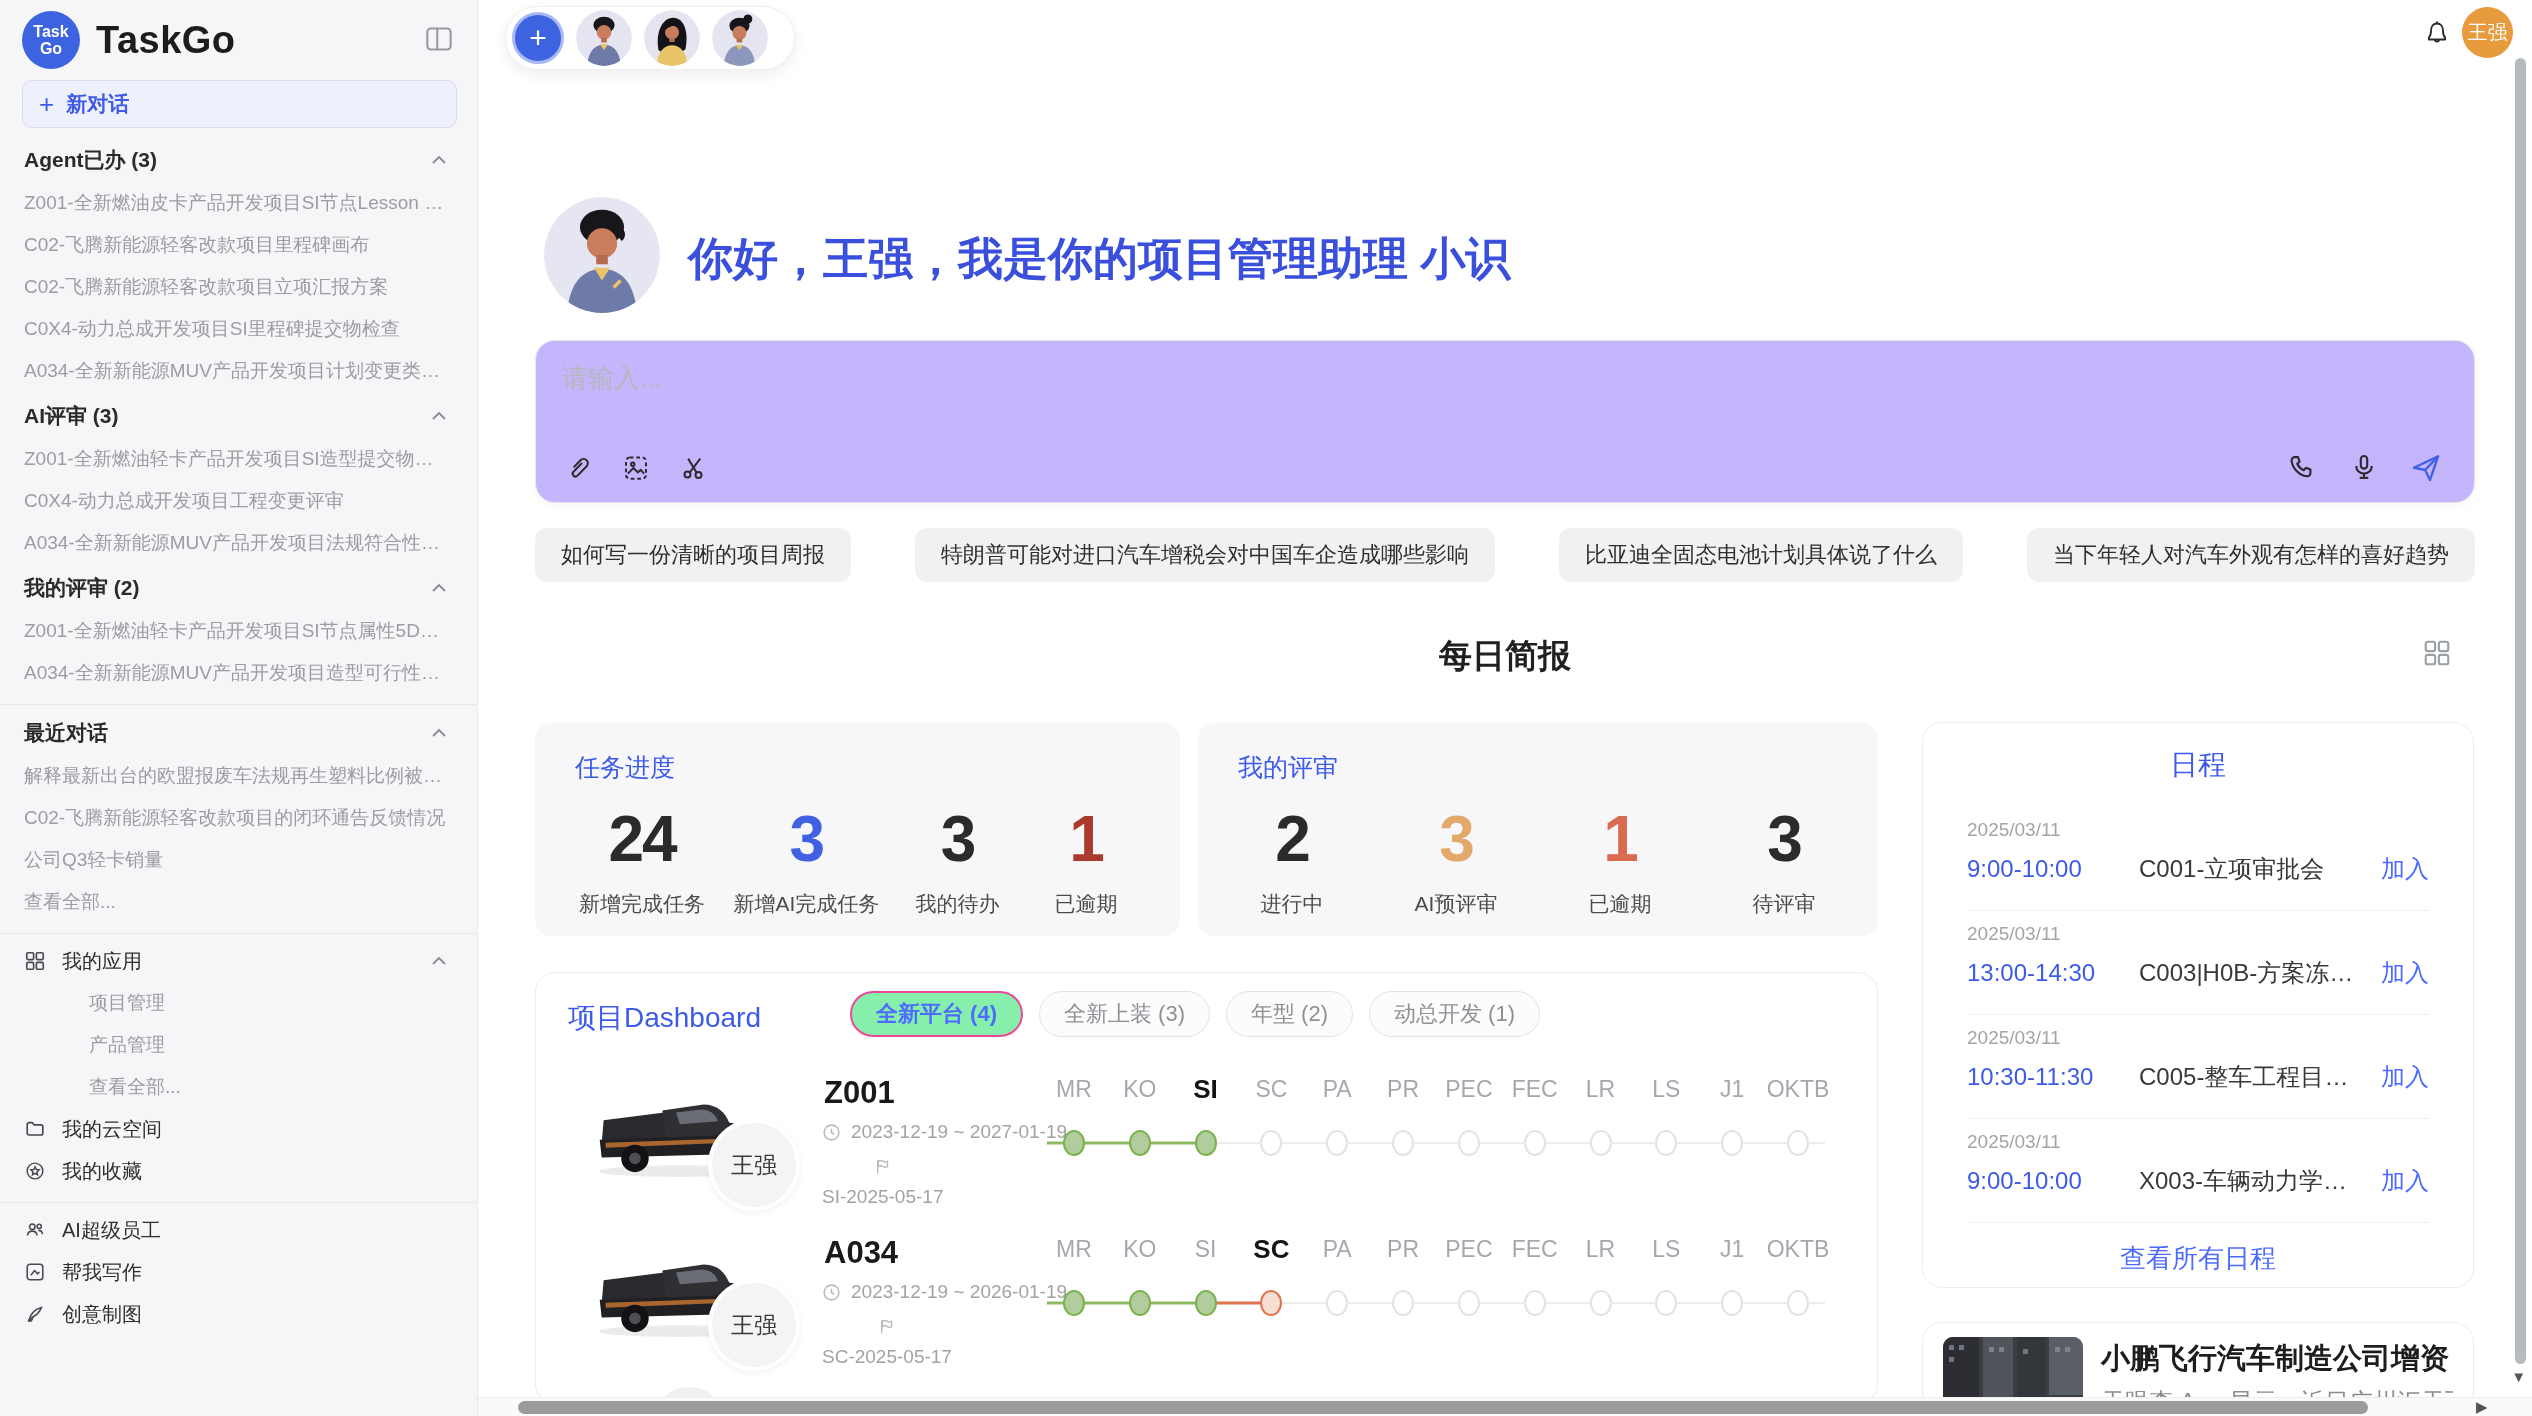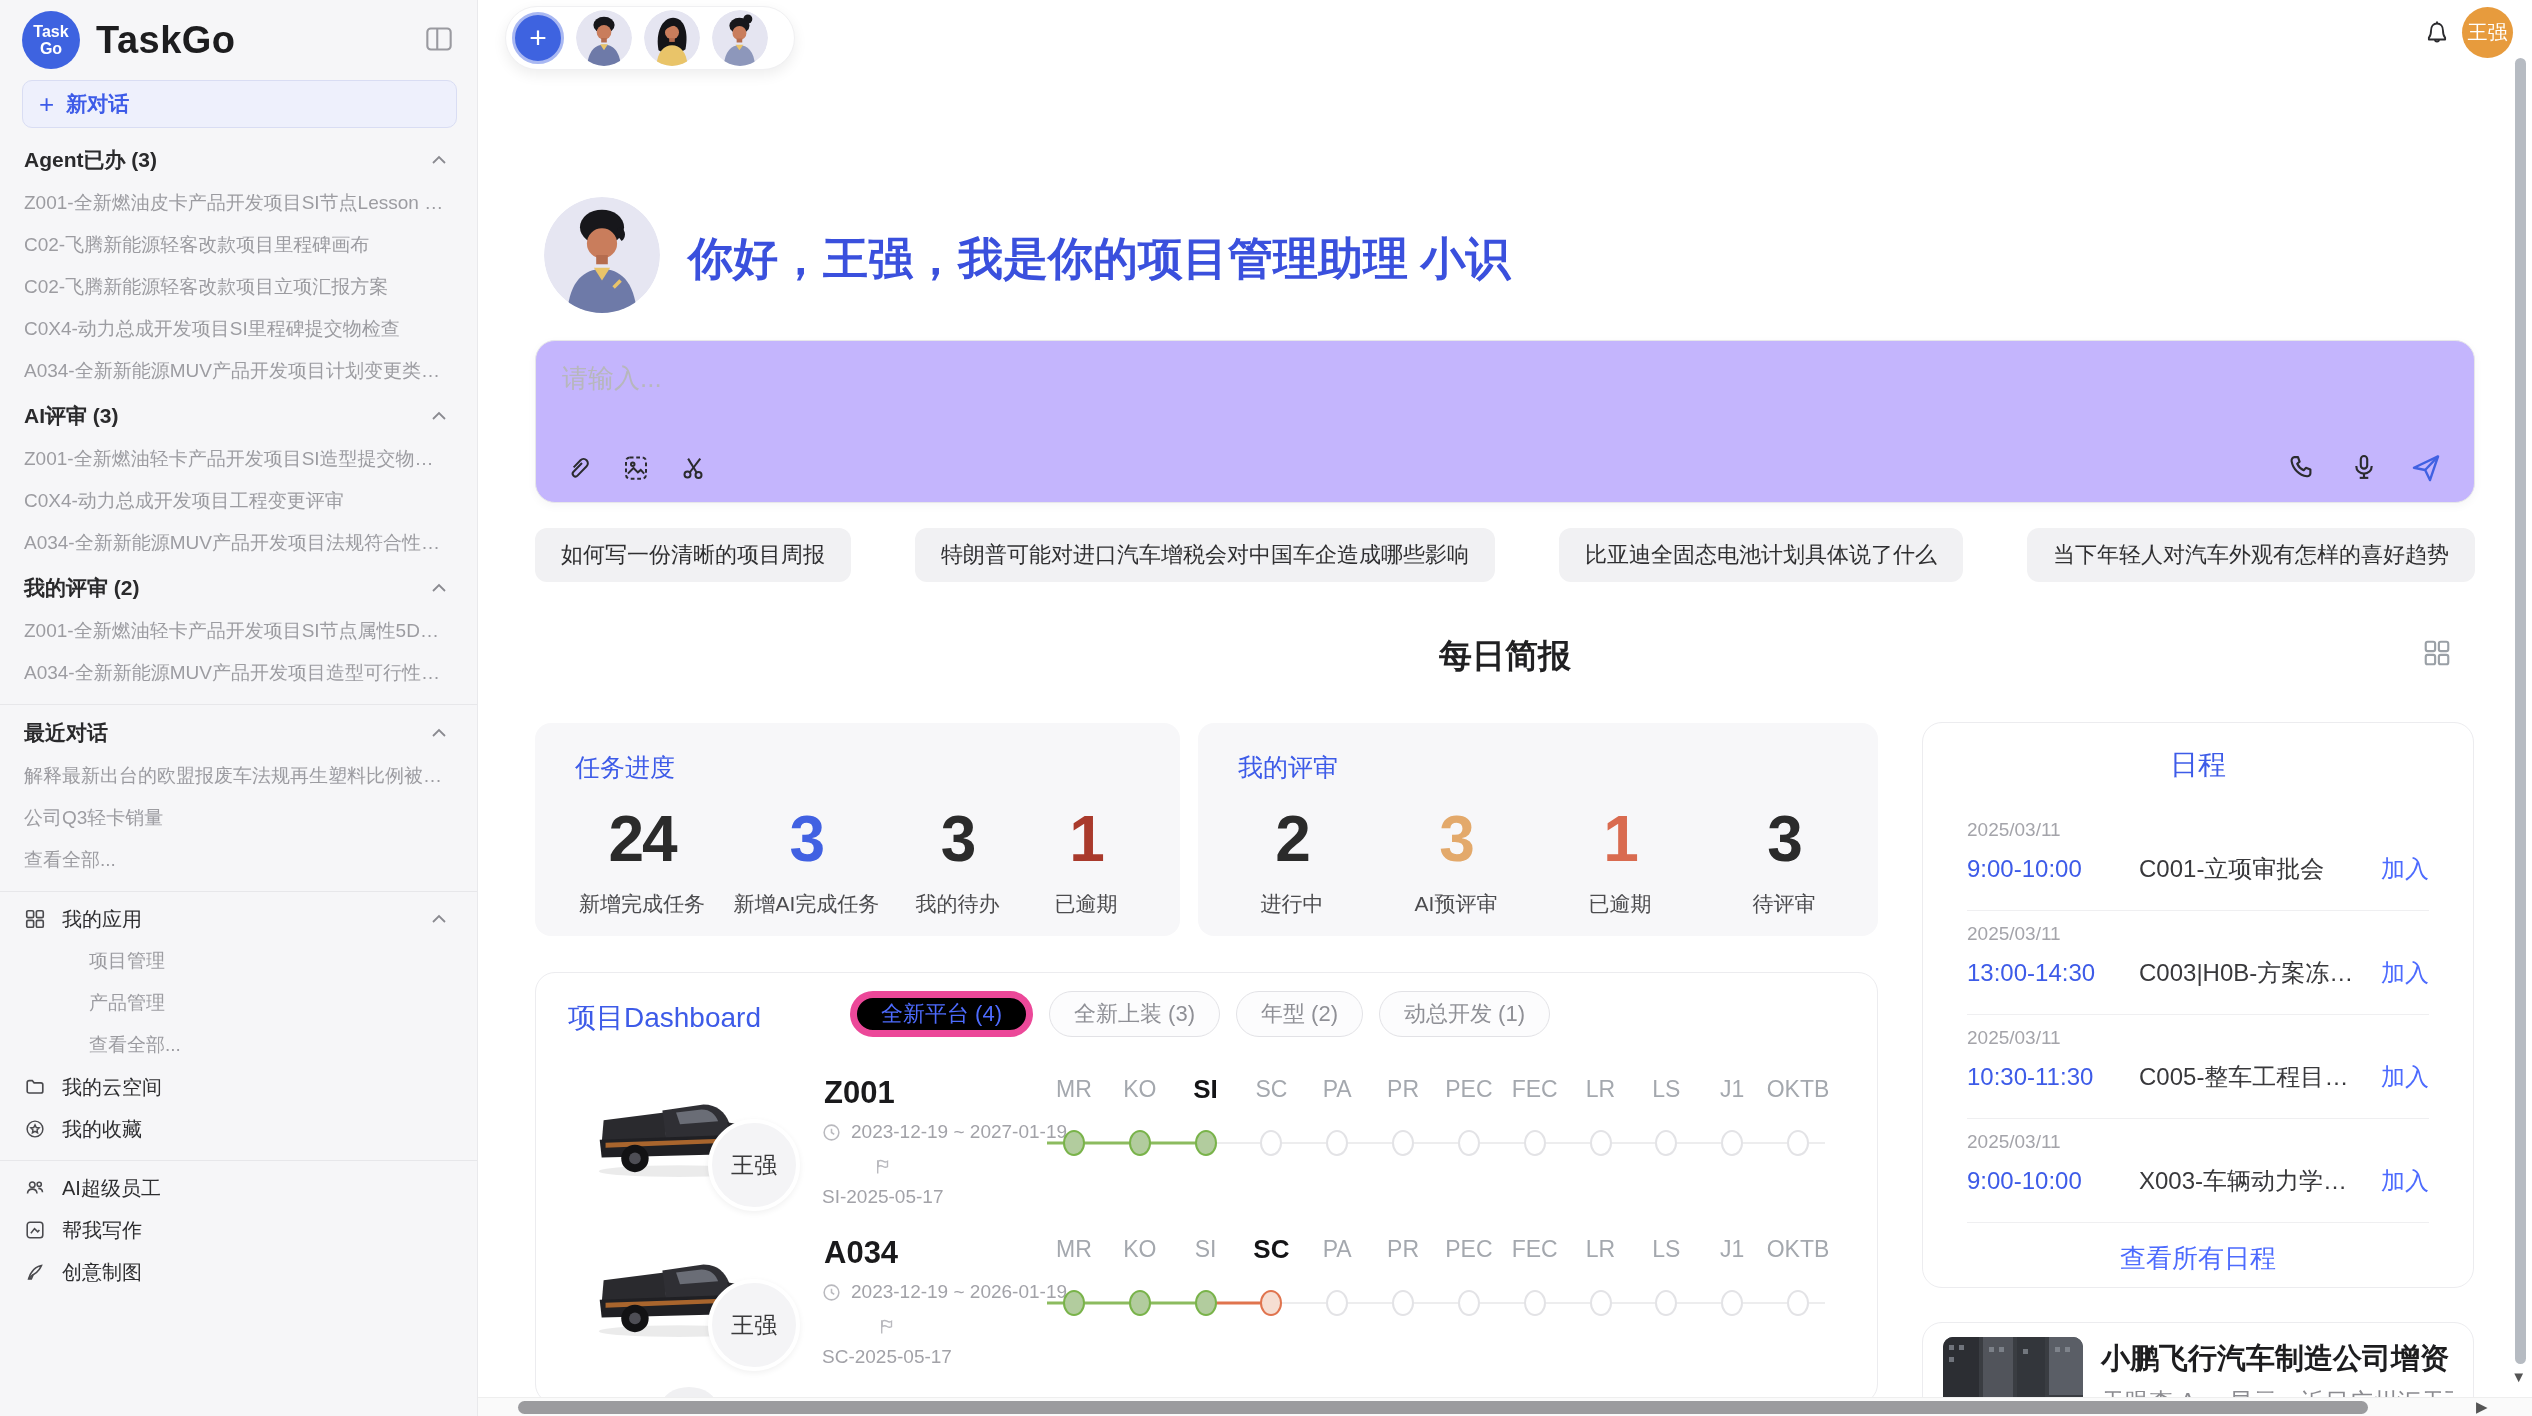--- a/index.html
+++ b/index.html
@@ -74,21 +74,21 @@
   .metric { text-align:center; min-width:100px; }
   .metric-value { font-size:64px; font-weight:700; letter-spacing:-2px; color:#2b2b2b; }
   .metric-label { margin-top:14px; font-size:21px; color:#4c4c4f; }
 
   .dash-card { position:absolute; left:57px; top:972px; width:1343px; height:432px; background:#fff;
     border:1px solid #ececef; border-radius:20px; overflow:hidden; }
   .dash-title { position:absolute; left:32px; top:26px; font-size:28px; color:#3d5be8; }
   .dash-filters { position:absolute; left:314px; top:18px; display:flex; gap:16px; }
   .filter-chip { height:46px; border-radius:23px; border:1px solid #e2e2e6; background:#fcfcfd;
     color:#8f9096; font-size:22px; display:flex; align-items:center; padding:0 24px; cursor:pointer; }
-  .filter-chip.active { border:7px solid #ec4899; color:#4d6bfe; background:#000000; font-weight:400; }
+  .filter-chip.active { border:2px solid #ec4899; color:#4d6bfe; background:#86efac; font-weight:700; }
 
   .proj-row { position:absolute; left:0; width:100%; height:160px; }
   .proj-truck { position:absolute; left:50px; top:-6px; width:186px; height:106px; }
   .proj-owner { position:absolute; left:172px; top:34px; width:92px; height:92px; border-radius:50%;
     background:#f4f4f6; border:4px solid #fff; box-shadow:0 2px 6px rgba(0,0,0,.06);
     display:flex; align-items:center; justify-content:center; font-size:23px; color:#3a3a3c; }
   .proj-name { position:absolute; left:288px; top:-10px; font-size:31px; font-weight:700; color:#1a1a1c; }
   .proj-meta { position:absolute; left:286px; display:flex; align-items:center; gap:10px;
     font-size:19px; color:#a2a2a8; }
   .proj-meta.m1 { top:36px; } .proj-meta.m2 { top:72px;flex-direction:column; }
@@ -201,20 +201,21 @@
 
     <div class="sb-divider"></div>
 
     <div class="sb-header">
       <span>最近对话</span>
       <svg width="16" height="10" viewBox="0 0 16 10" fill="none" stroke="#8a8a90" stroke-width="1.8">
           <path d="M2 8 L8 2 L14 8"></path>
         </svg>
     </div>
     <div class="sb-item">解释最新出台的欧盟报废车法规再生塑料比例被调至15%...</div>
+    <div class="sb-item">C02-飞腾新能源轻客改款项目的闭环通告反馈情况</div>
     <div class="sb-item">公司Q3轻卡销量</div>
     <div class="sb-item">查看全部...</div>
 
     <div class="sb-divider"></div>
 
     <div class="sb-row">
       <svg width="22" height="22" viewBox="0 0 24 24" fill="none" stroke="#4a4a4e" stroke-width="1.8">
         <rect x="3" y="3" width="7.5" height="7.5" rx="1.5"></rect>
           <rect x="13.5" y="3" width="7.5" height="7.5" rx="1.5"></rect>
         <rect x="3" y="13.5" width="7.5" height="7.5" rx="1.5"></rect>

